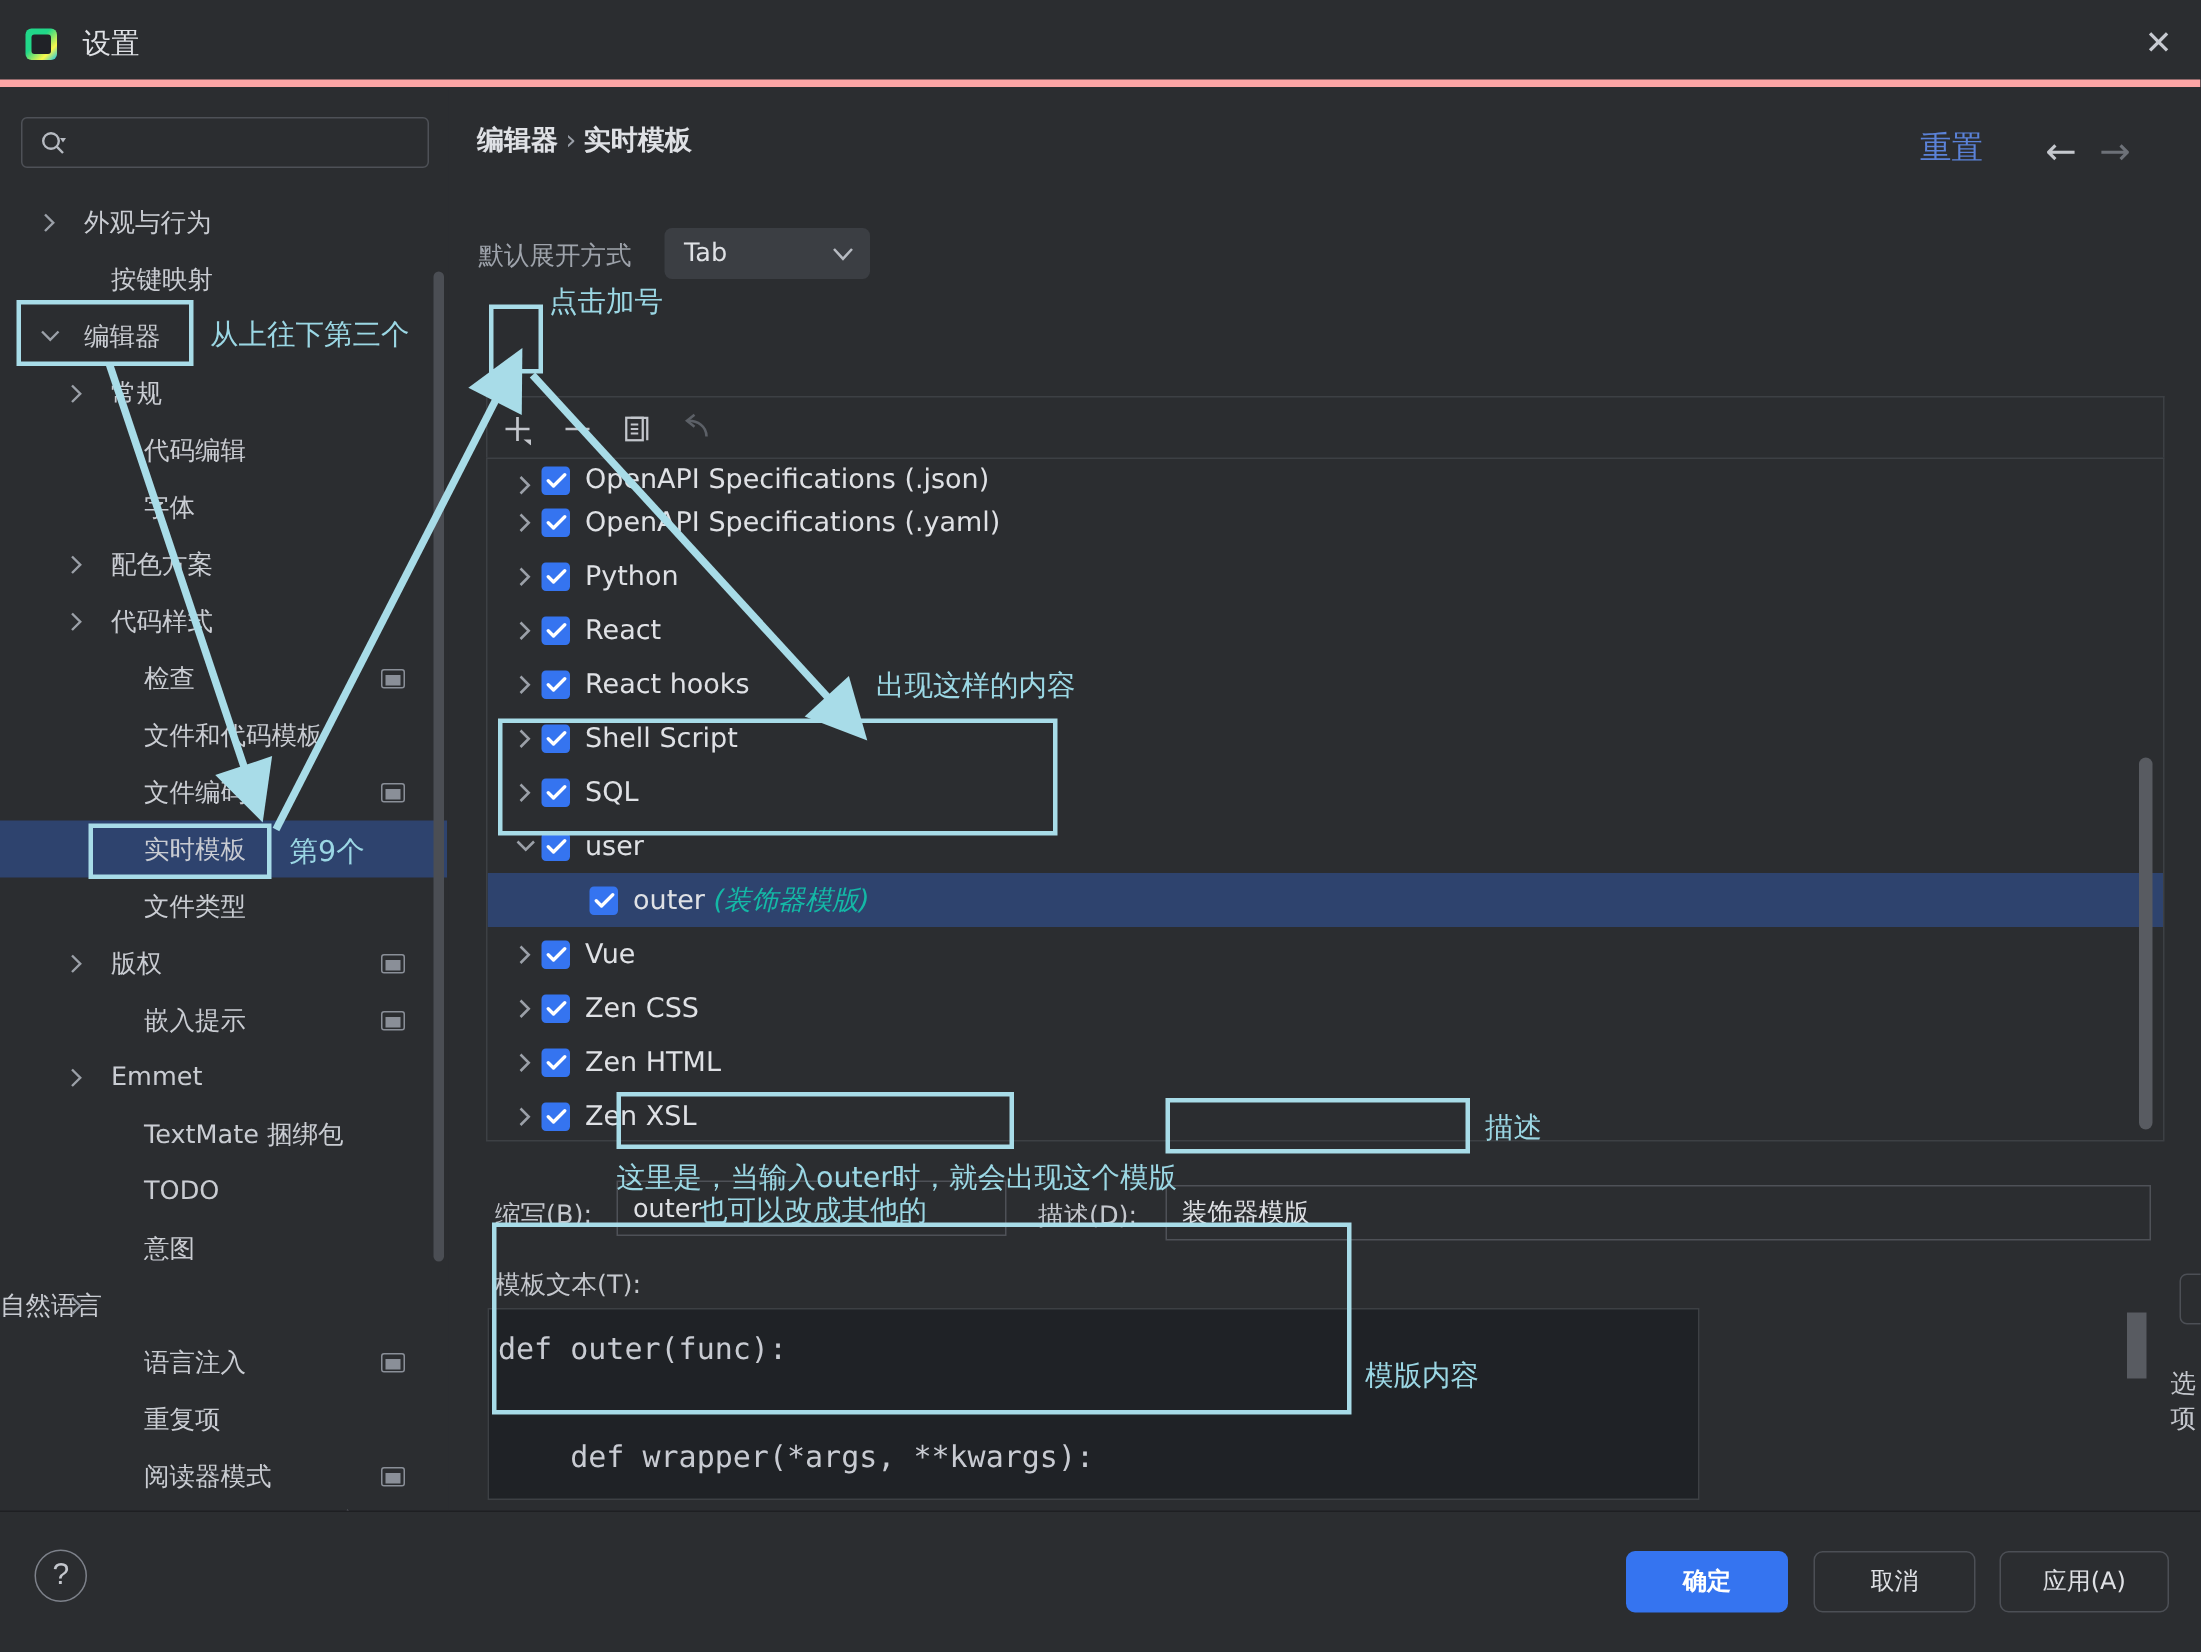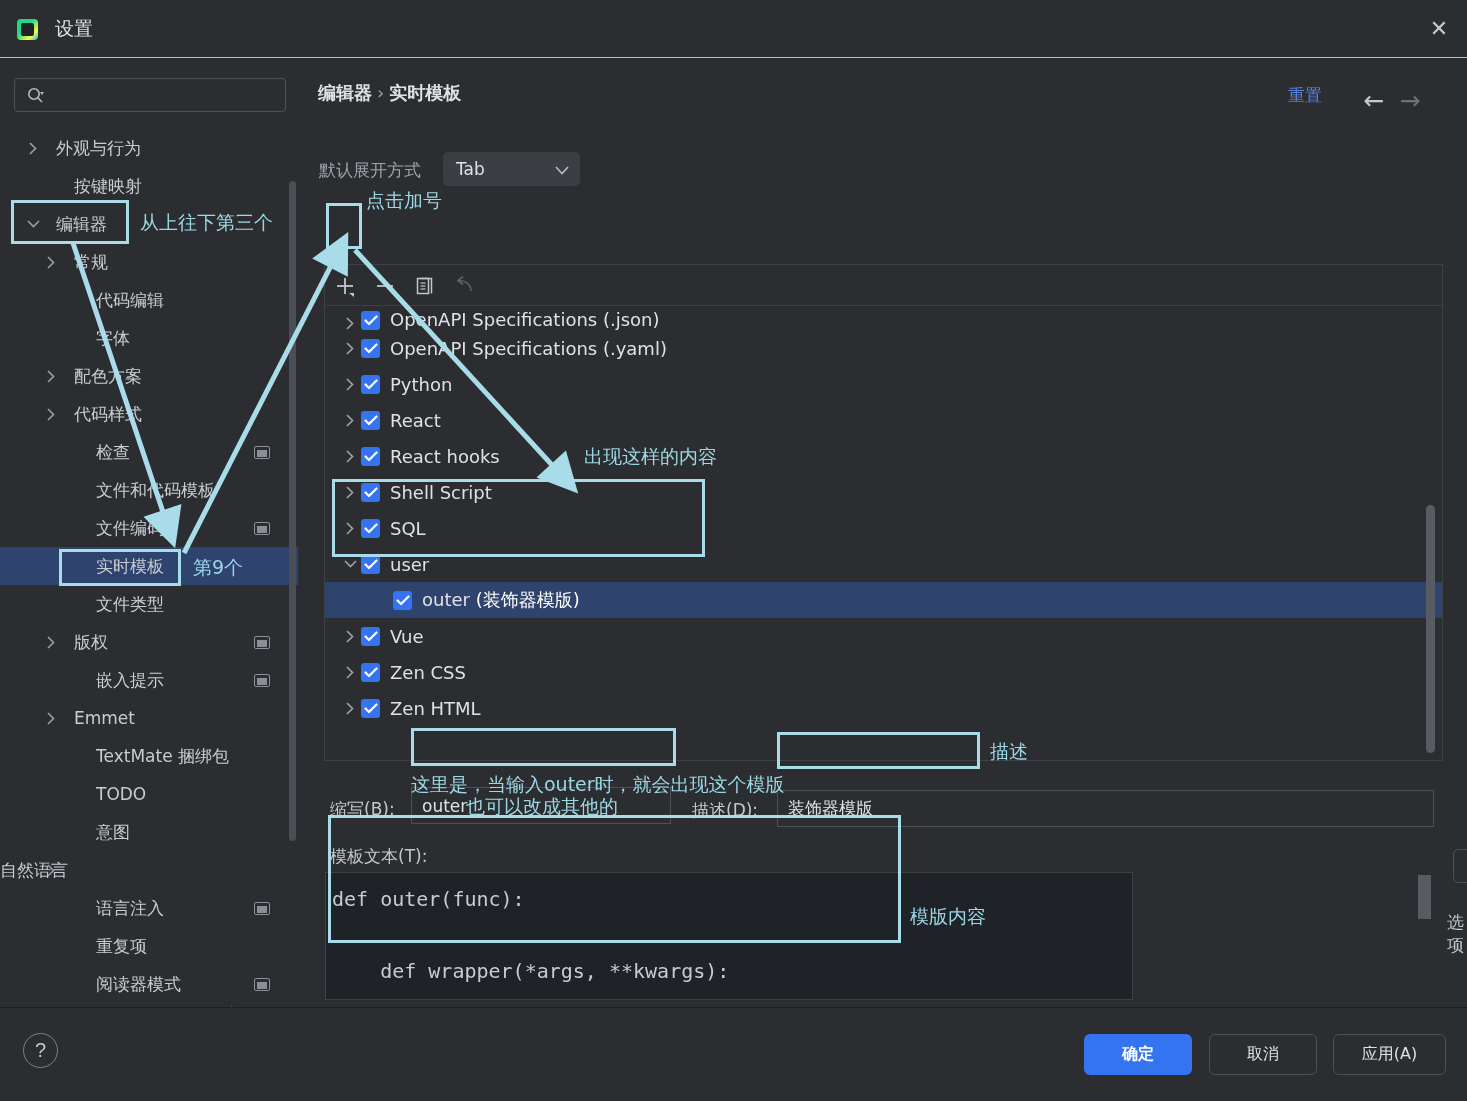--- a/index.html
+++ b/index.html
@@ -7,21 +7,21 @@
     width: 1467px; height: 1101px;
     background: #2B2D30;
     font-family: "Liberation Sans", "DejaVu Sans", sans-serif;
     color: #DFE1E5;
     overflow: hidden;
   }
   #root { position: relative; width: 1467px; height: 1101px; }
 
   
   .titlebar { position:absolute; left:0; top:0; width:1467px; height:58px;
-              background:#2B2D30; border-bottom:1px solid #fca5a5; }
+              background:#2B2D30; border-bottom:5px solid #fca5a5; }
   .app-icon { position:absolute; left:17px; top:19px; width:21px; height:21px;
               border-radius:4px; background:linear-gradient(135deg,#21D789 0%,#21D789 40%,#FCF84A 75%,#07C3F2 100%); }
   .app-icon::after { content:""; position:absolute; left:4px; top:4px; width:13px; height:13px;
               background:#202227; border-radius:2px; }
   .title-text { position:absolute; left:55px; top:16px; font-size:19px; color:#DFE1E5;
                 font-family:"DejaVu Sans", sans-serif; }
   .win-close { position:absolute; right:10px; top:12px; width:36px; height:34px;
                display:flex; align-items:center; justify-content:center; color:#C7CAD1; font-size:22px; }
 
   
@@ -43,21 +43,21 @@
   .tnode.bold .lbl { font-weight:bold; color:#DFE1E5; }
   .tr-ico { position:absolute; right:50px; width:22px; height:18px; color:#8A8F98; font-size:14px;
             display:flex; align-items:center; justify-content:center; font-family:"DejaVu Sans", sans-serif; }
   .side-scroll { position:absolute; left:289px; top:122px; width:7px; height:660px; background:#4B4E54; border-radius:4px; }
 
   
   .main { position:absolute; left:299px; top:59px; width:1168px; height:948px; background:#2B2D30; }
   .breadcrumb { position:absolute; left:19px; top:22px; font-size:18px; color:#DFE1E5;
                 font-family:"DejaVu Sans", sans-serif; font-weight:bold; }
   .breadcrumb .sep { color:#9BA0A8; font-weight:normal; margin:0 5px; }
-  .reset-link { position:absolute; right:145px; top:25px; font-size:17px; color:#5B82D8;
+  .reset-link { position:absolute; right:145px; top:25px; font-size:21px; color:#5B82D8;
                 font-family:"DejaVu Sans", sans-serif; }
   .nav-arrow { position:absolute; top:28px; width:30px; height:26px; font-size:25px;
                display:flex; align-items:center; justify-content:center; font-family:"DejaVu Sans", sans-serif; }
   .nav-back { right:78px; color:#C5C8CE; }
   .nav-fwd  { right:42px; color:#6D7178; }
 
   .exp-label { position:absolute; left:20px; top:100px; font-size:17px; color:#9EA3AB;
                font-family:"DejaVu Sans", sans-serif; }
   .combo { position:absolute; background:#3B3E43; border-radius:5px; color:#DFE1E5;
            font-size:17px; display:flex; align-items:center; font-family:"DejaVu Sans", sans-serif; }
@@ -76,21 +76,21 @@
            border:1px solid #3D4044; background:#2B2D30; overflow:hidden; }
   .trow { position:relative; height:36px; display:flex; align-items:center;
           font-size:18px; color:#DFE1E5; font-family:"DejaVu Sans", sans-serif; }
   .trow.sel { background:#2E436E; }
   .trow .ar { width:22px; margin-left:14px; color:#9BA0A8; font-size:14px;
               display:flex; align-items:center; justify-content:center; }
   .cb { width:19px; height:19px; border-radius:3px; background:#3574F0;
         display:flex; align-items:center; justify-content:center; flex:none; }
   .cb svg { display:block; }
   .trow .nm { margin-left:10px; white-space:nowrap; }
-  .trow .nm .sub { color:#ffffff; }
+  .trow .nm .sub { color:#14b8a6;font-style:italic; }
   .list-scroll { position:absolute; right:7px; top:199px; width:9px; height:248px;
                  background:#585B61; border-radius:5px; }
 
   
   .flabel { position:absolute; font-size:17px; color:#C4C7CD; font-family:"DejaVu Sans", sans-serif; }
   .finput { position:absolute; background:#2B2D30; border:1px solid #4E5157; color:#DFE1E5;
             font-size:17px; padding:0 10px; display:flex; align-items:center;
             font-family:"DejaVu Sans", sans-serif; }
   #abbrLabel { left:31px; top:739px;text-align:center; }
   #abbrInput { left:112px; top:728px; width:260px; height:37px; }
@@ -475,20 +475,33 @@
                 <path d="M1 1 L6.5 6.5 L1 12" fill="none" stroke="#9BA0A8" stroke-width="1.7"></path>
               </svg>
             </span>
             <span class="cb">
               <svg width="14" height="11" viewBox="0 0 14 11">
                 <path d="M1.5 5.5 L5 9 L12.5 1.5" fill="none" stroke="#fff" stroke-width="2.2" stroke-linecap="round" stroke-linejoin="round"></path>
               </svg>
             </span>
             <span class="nm"><span>Zen HTML</span></span>
           </div>
+          <div class="trow">
+            <span class="ar">
+              <svg width="8" height="13" viewBox="0 0 8 13">
+                <path d="M1 1 L6.5 6.5 L1 12" fill="none" stroke="#9BA0A8" stroke-width="1.7"></path>
+              </svg>
+            </span>
+            <span class="cb">
+              <svg width="14" height="11" viewBox="0 0 14 11">
+                <path d="M1.5 5.5 L5 9 L12.5 1.5" fill="none" stroke="#fff" stroke-width="2.2" stroke-linecap="round" stroke-linejoin="round"></path>
+              </svg>
+            </span>
+            <span class="nm"><span>Zen XSL</span></span>
+          </div>
         </div>
       <div class="list-scroll"></div>
     </div>
 
     <div class="flabel" id="abbrLabel">缩写(B):</div>
     <div class="finput" id="abbrInput">outer</div>
     <div class="flabel" id="descLabel">描述(D):</div>
     <div class="finput" id="descInput">装饰器模版</div>
     <div class="flabel" id="tmplLabel">模板文本(T):</div>
 

